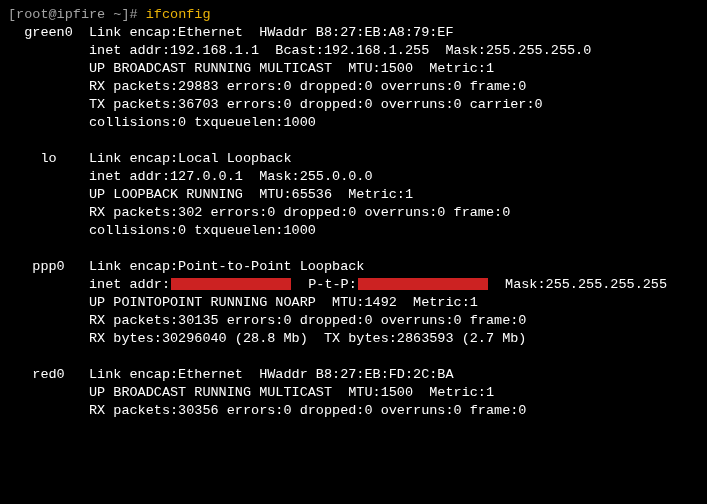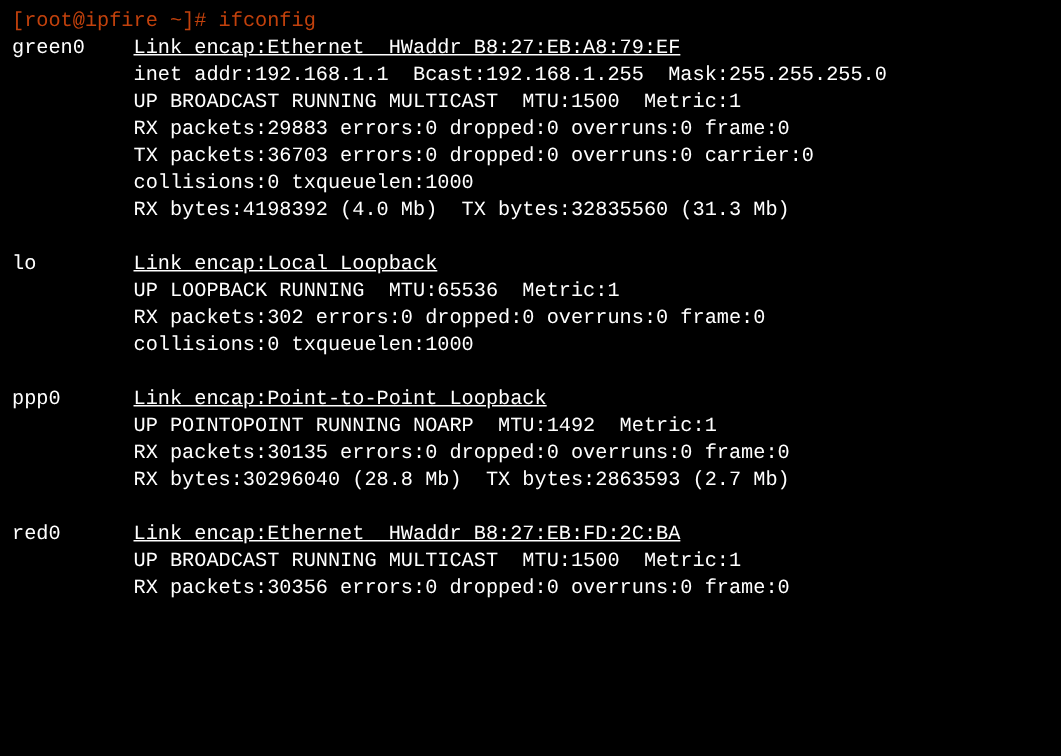--- a/index.html
+++ b/index.html
@@ -5,24 +5,24 @@
     * { margin: 0; padding: 0; box-sizing: border-box; }
     body {
       background: #000;
       color: #fff;
       font-family: "Courier New", monospace;
       font-size: 13.5px;
       line-height: 18px;
       padding: 6px 8px;
       white-space: nowrap;
     }
-    .prompt { color: #c2410c; }
-    .cmd { color: #c2410c; }
-    .iface-name { display: inline-block; width: 10ch; vertical-align: top; }
-    .detail { display: inline-block; text-decoration: underline; }
+    .prompt { color: #a3a3a3; }
+    .cmd { color: #eab308; }
+    .iface-name { display: inline-block; width: 10ch; vertical-align: top; text-align: center; }
+    .detail { display: inline-block; }
     .row { white-space: pre; }
     .indent { margin-left: 10ch; }
     .redact {
       display: inline-block;
       background: #cc2222;
       height: 12px;
       vertical-align: middle;
       margin: 0 1px;
     }
     .redact.r1 { width: 120px; }
@@ -35,32 +35,33 @@
 <div>
 
   <div class="row"><span class="prompt">[root@ipfire ~]# </span><span class="cmd">ifconfig</span></div>
 
   <div class="row"><span class="iface-name">green0</span><span class="detail">Link encap:Ethernet  HWaddr B8:27:EB:A8:79:EF</span></div>
   <div class="row indent">inet addr:192.168.1.1  Bcast:192.168.1.255  Mask:255.255.255.0</div>
   <div class="row indent">UP BROADCAST RUNNING MULTICAST  MTU:1500  Metric:1</div>
   <div class="row indent">RX packets:29883 errors:0 dropped:0 overruns:0 frame:0</div>
   <div class="row indent">TX packets:36703 errors:0 dropped:0 overruns:0 carrier:0</div>
   <div class="row indent">collisions:0 txqueuelen:1000</div>
-  <div class="row indent">RX bytes:4198392 (4.0 Mb)  TX bytes:32835560 (31.3 Mb)</div>
 
   <div class="blank"></div>
 
   <div class="row"><span class="iface-name">lo</span><span class="detail">Link encap:Local Loopback</span></div>
+  <div class="row indent">inet addr:127.0.0.1  Mask:255.0.0.0</div>
   <div class="row indent">UP LOOPBACK RUNNING  MTU:65536  Metric:1</div>
   <div class="row indent">RX packets:302 errors:0 dropped:0 overruns:0 frame:0</div>
   <div class="row indent">collisions:0 txqueuelen:1000</div>
 
   <div class="blank"></div>
 
   <div class="row"><span class="iface-name">ppp0</span><span class="detail">Link encap:Point-to-Point Loopback</span></div>
+  <div class="row indent"><span>inet addr:</span><span class="redact r1"></span><span>  P-t-P:</span><span class="redact r2"></span><span>  Mask:255.255.255.255</span></div>
   <div class="row indent">UP POINTOPOINT RUNNING NOARP  MTU:1492  Metric:1</div>
   <div class="row indent">RX packets:30135 errors:0 dropped:0 overruns:0 frame:0</div>
   <div class="row indent">RX bytes:30296040 (28.8 Mb)  TX bytes:2863593 (2.7 Mb)</div>
 
   <div class="blank"></div>
 
   <div class="row"><span class="iface-name">red0</span><span class="detail">Link encap:Ethernet  HWaddr B8:27:EB:FD:2C:BA</span></div>
   <div class="row indent">UP BROADCAST RUNNING MULTICAST  MTU:1500  Metric:1</div>
   <div class="row indent">RX packets:30356 errors:0 dropped:0 overruns:0 frame:0</div>
 

